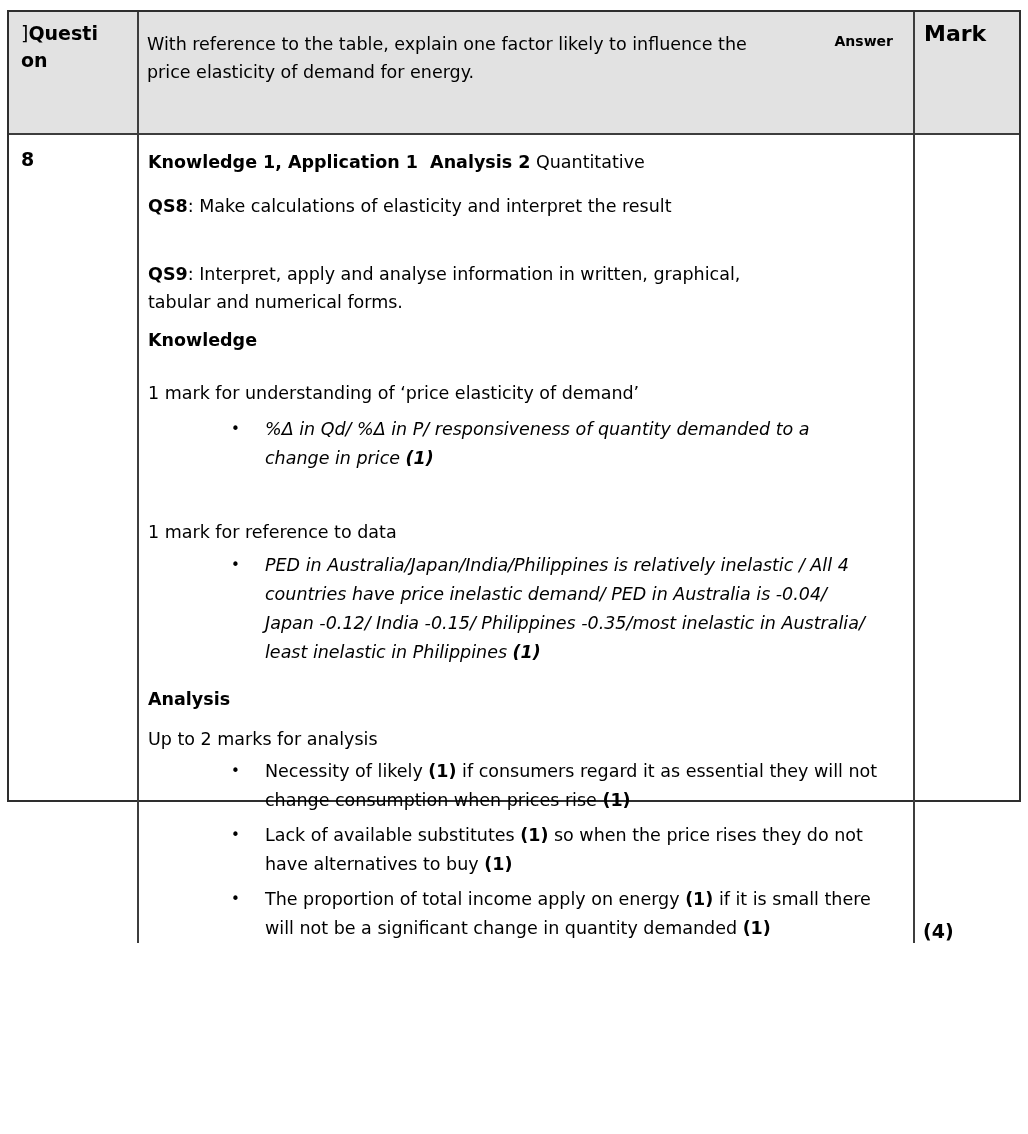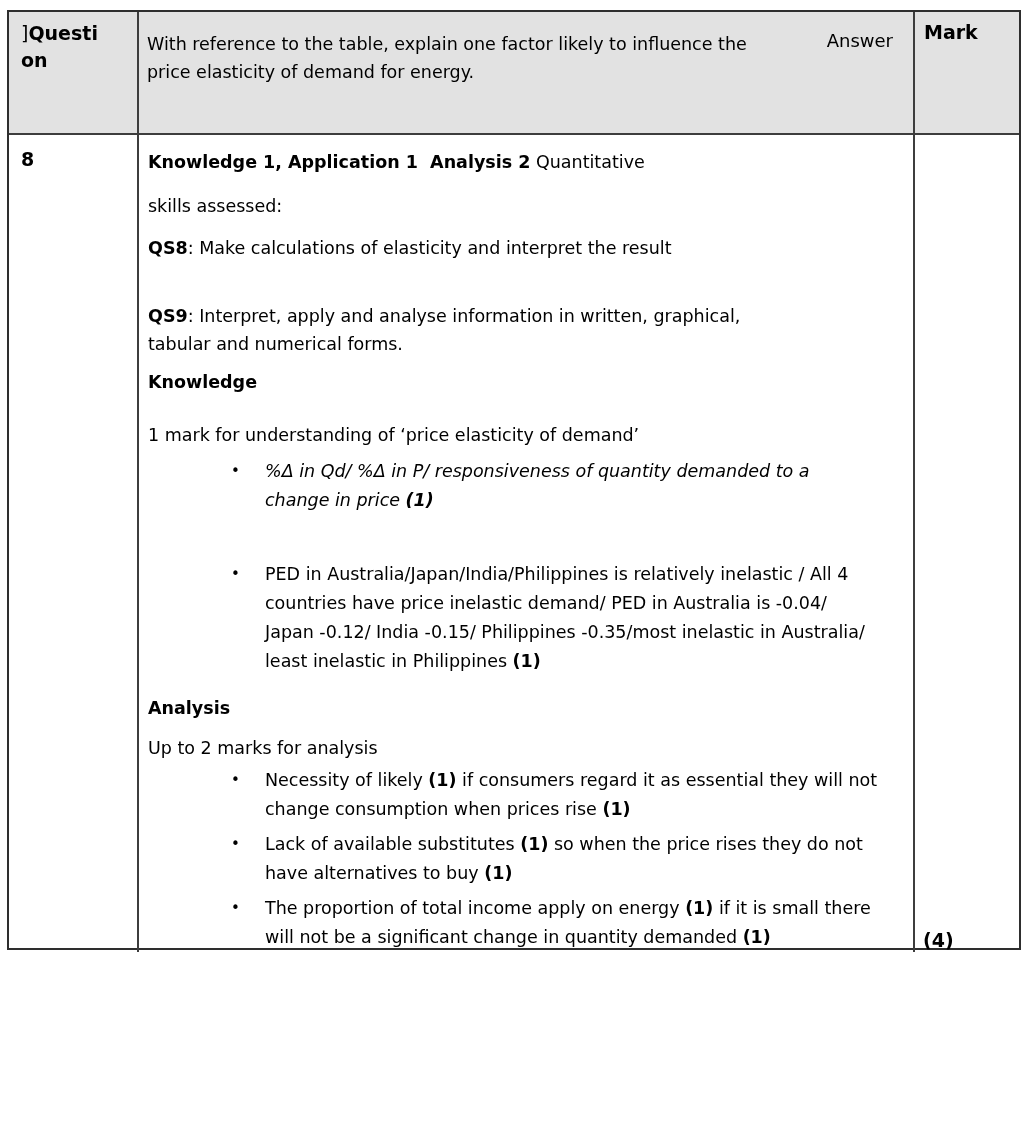--- a/index.html
+++ b/index.html
@@ -11,42 +11,42 @@
     overflow: hidden;
     font-family: "DejaVu Sans", "Liberation Sans", sans-serif;
     color: #000000;
     font-size: 17.5px;
   }
   .sheet {
     position: absolute;
     top: 10px;
     left: 7px;
     width: 1014px;
-    height: 940px;
+    height: 792px;
     box-sizing: border-box;
     border: 2px solid #2e2e2e;
     display: grid;
     grid-template-columns: 128px 1fr 106px;
     grid-template-rows: 123px 1fr;
     background: #ffffff;
   }
   .cell { box-sizing: border-box; border-left: 2px solid #3d3d3d; }
   .cell.first { border-left: none; }
   .hdr { background: #e2e2e2; border-bottom: 2px solid #3d3d3d; }
 
   
   .h-q { padding: 8px 6px 0 12px; font-size: 19px; line-height: 27px; }
   .h-q .wrapbox { width: 88px; overflow-wrap: anywhere; }
   .h-prompt {
     padding: 18px 20px 3px 8px;
     display: flex; flex-direction: row; justify-content: space-between;
   }
   .h-prompt .prompt { margin: 0; max-width: 640px; line-height: 28px; }
-  .h-prompt .answer-label { font-weight: normal; font-size: 18px; line-height: 22px; }
-  .h-mark { padding: 9px 12px 0 9px; font-weight: bold; font-size: 19px; }
+  .h-prompt .answer-label { font-weight: bold; font-size: 14px; line-height: 22px; }
+  .h-mark { padding: 9px 12px 0 9px; font-weight: bold; font-size: 22px; }
 
   
   .b-q { padding: 13px 6px 0 12px; font-weight: bold; font-size: 19px; }
   .b-answer { padding: 13px 34px 0 9px; }
   .b-answer p { margin: 0; max-width: 645px; line-height: 28px; }
   .b-answer p.heading { font-weight: bold; }
   .prewrap { white-space: pre-wrap; }
   .b { font-weight: bold; }
 
   .mark-list { list-style: none; margin: 0; padding: 0; }
@@ -77,21 +77,21 @@
 
   
   .mb4  { margin-bottom: 4px  !important; }
   .mb5  { margin-bottom: 5px  !important; }
   .mb8  { margin-bottom: 8px  !important; }
   .mb10 { margin-bottom: 10px !important; }
   .mb11 { margin-bottom: 11px !important; }
   .mb12 { margin-bottom: 12px !important; }
   .mb14 { margin-bottom: 14px !important; }
   .mb16 { margin-bottom: 16px !important; }
-  .mb18 { margin-bottom: 18px !important; }
+  .mb18 { margin-bottom: 18px !important; font-style: italic; }
   .mb25 { margin-bottom: 25px !important; }
   .mb40 { margin-bottom: 40px !important; }
   .mb45 { margin-bottom: 45px !important; font-style: italic; }
 </style>
 </head>
 <body>
 
 <div class="sheet">
 
   <div class="cell first hdr h-q">
@@ -108,35 +108,35 @@
   </div>
 
   <div class="cell first b-q">
     <span>8</span>
   </div>
 
   <div class="cell b-answer">
 
     <p class="prewrap mb16"><span class="b">Knowledge 1, Application 1  Analysis 2</span><span> Quantitative</span></p>
 
-    <p class="mb14">skills assessed:</p>
 
     <p class="mb40"><span class="b">QS8</span><span>: Make calculations of elasticity and interpret the result</span></p>
 
     <p class="mb10"><span class="b">QS9</span><span>: Interpret, apply and analyse information in written, graphical, tabular and numerical forms.</span></p>
 
     <p class="heading mb25">Knowledge</p>
 
     <p class="mb8">1 mark for understanding of ‘price elasticity of demand’</p>
 
     <ul class="mark-list mb45">
       <li><span>%Δ in Qd/ %Δ in P/ responsiveness of quantity demanded to a change in price </span><span class="b">(1)</span></li>
     </ul>
 
 
+    <p class="mb5">1 mark for reference to data</p>
 
     <ul class="mark-list mb18">
       <li><span>PED in Australia/Japan/India/Philippines is relatively inelastic / All 4 countries have price inelastic demand/ PED in Australia is -0.04/ Japan -0.12/ India -0.15/ Philippines -0.35/most inelastic in Australia/ least inelastic in Philippines </span><span class="b">(1)</span></li>
     </ul>
 
     <p class="heading mb12">Analysis</p>
 
     <p class="mb4">Up to 2 marks for analysis</p>
 
     <ul class="mark-list">

